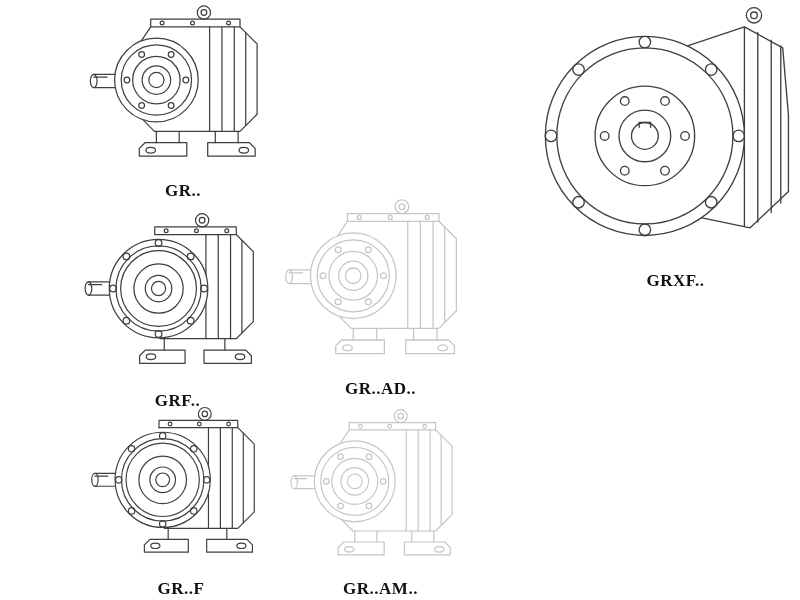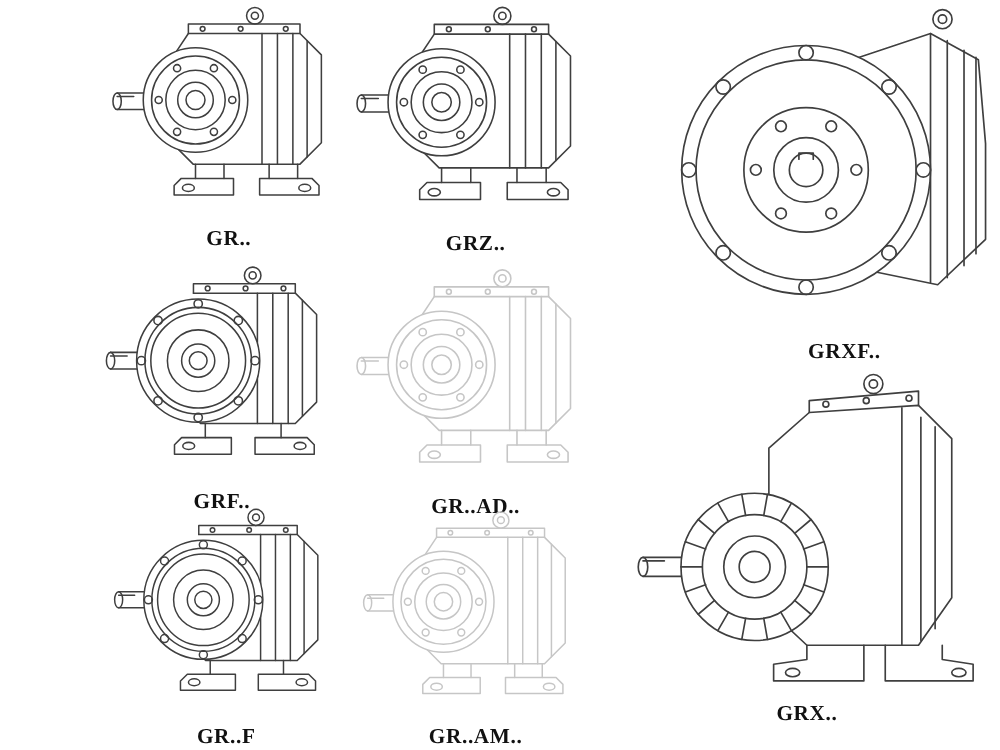--- a/index.html
+++ b/index.html
@@ -159,62 +159,50 @@
 
 <div class="canvas">
 
   <div class="fig" style="left:88px;top:2px;width:190px;">
     <svg viewBox="0 0 200 185" style="width:190px;height:176px;">
       <use href="#gb-side"></use>
     </svg>
     <div class="fig-label">GR..</div>
   </div>
 
-  <div class="fig" style="left:283px;top:2px;width:195px;">
-    <svg viewBox="0 0 200 185" style="width:195px;height:180px;">
-      <use href="#gb-side"></use>
-    </svg>
-    <div class="fig-label">GRZ..</div>
-  </div>
 
   <div class="fig" style="left:528px;top:0px;width:295px;">
     <svg viewBox="0 0 300 280" style="width:295px;height:268px;">
       <use href="#gb-grxf"></use>
     </svg>
     <div class="fig-label">GRXF..</div>
   </div>
 
   <div class="fig" style="left:80px;top:208px;width:195px;">
     <svg viewBox="0 0 200 190" style="width:195px;height:180px;">
       <use href="#gb-flange"></use>
     </svg>
     <div class="fig-label">GRF..</div>
   </div>
 
-  <div class="fig faded" style="left:283px;top:212px;width:195px;justify-content:flex-end;">
+  <div class="fig faded" style="left:283px;top:196px;width:195px;justify-content:flex-end;">
     <svg viewBox="0 0 200 185" style="width:195px;height:180px;">
       <use href="#gb-side"></use>
     </svg>
     <div class="fig-label">GR..AD..</div>
   </div>
 
   <div class="fig" style="left:86px;top:402px;width:190px;">
     <svg viewBox="0 0 200 190" style="width:190px;height:174px;">
       <use href="#gb-flange"></use>
     </svg>
     <div class="fig-label">GR..F</div>
   </div>
 
   <div class="fig faded" style="left:283px;top:406px;width:195px;">
     <svg viewBox="0 0 200 185" style="width:195px;height:170px;">
       <use href="#gb-side"></use>
     </svg>
     <div class="fig-label">GR..AM..</div>
   </div>
 
-  <div class="fig" style="left:498px;top:292px;width:295px;">
-    <svg viewBox="0 0 300 280" style="width:295px;height:266px;">
-      <use href="#gb-grx"></use>
-    </svg>
-    <div class="fig-label">GRX..</div>
-  </div>
 
 </div>
 
 </body></html>

